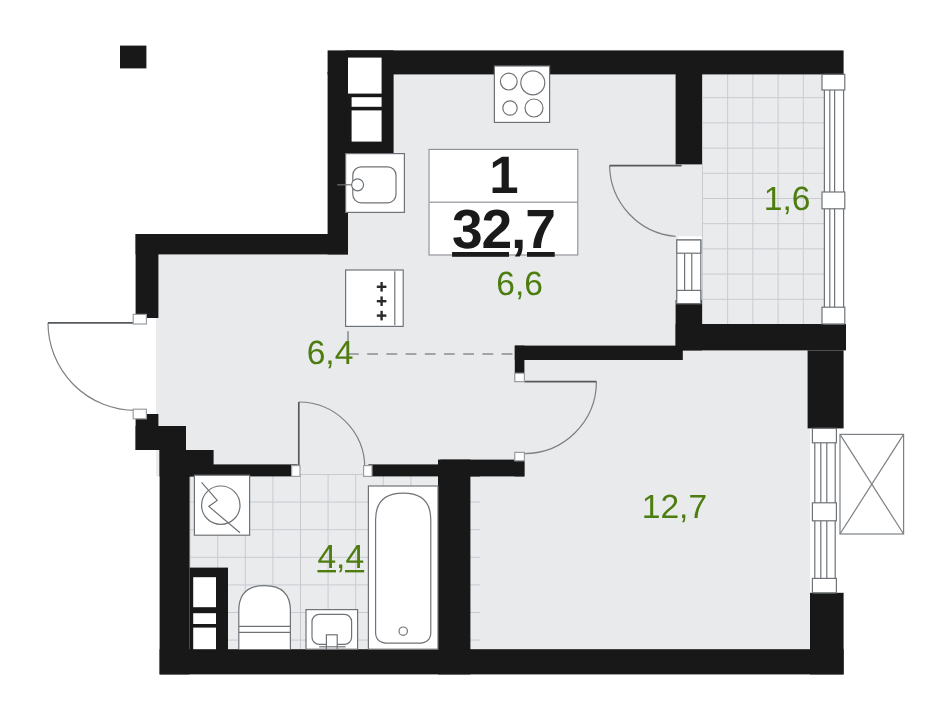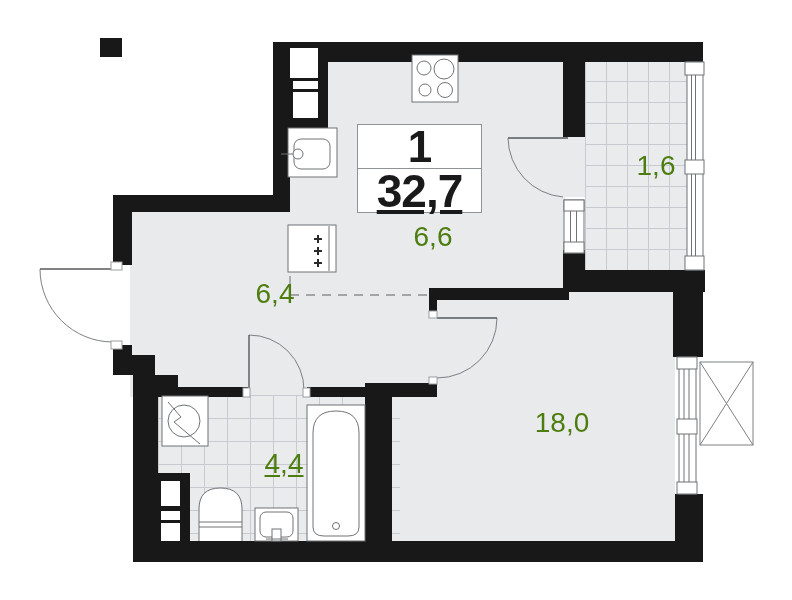--- a/index.html
+++ b/index.html
@@ -186,15 +186,15 @@
 
   <div id="info-card">
     <div class="cell top">1</div>
     <div class="cell bottom">32,7</div>
   </div>
 
   <div class="area-label" style="left:433px;top:237px;">6,6</div>
   <div class="area-label" style="left:247px;top:294px;margin-left:28px;">6,4</div>
   <div class="area-label" style="left:656px;top:166px;">1,6</div>
   <div class="area-label" style="left:284px;top:464px;text-decoration:underline;">4,4</div>
-  <div class="area-label" style="left:562px;top:423px;">18,0</div>
+  <div class="area-label" style="left:562px;top:423px;">12,7</div>
 
 </div>
 
 </body></html>

